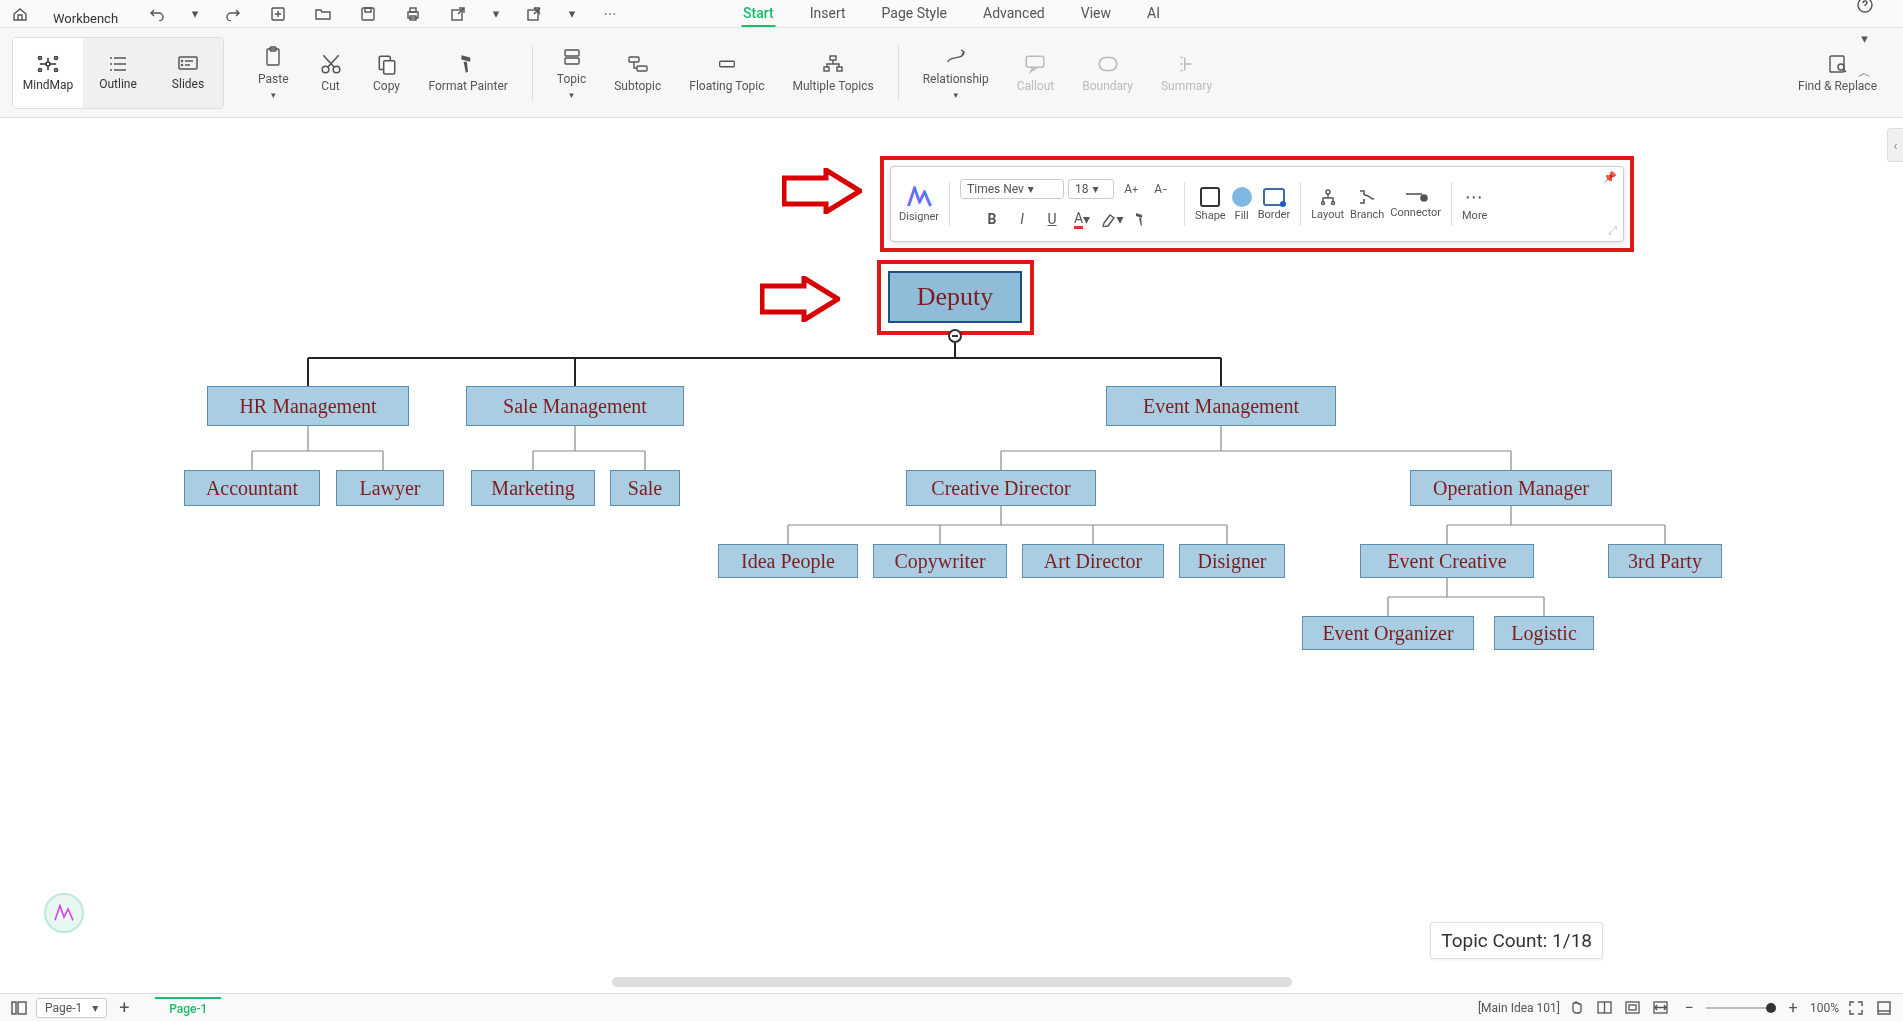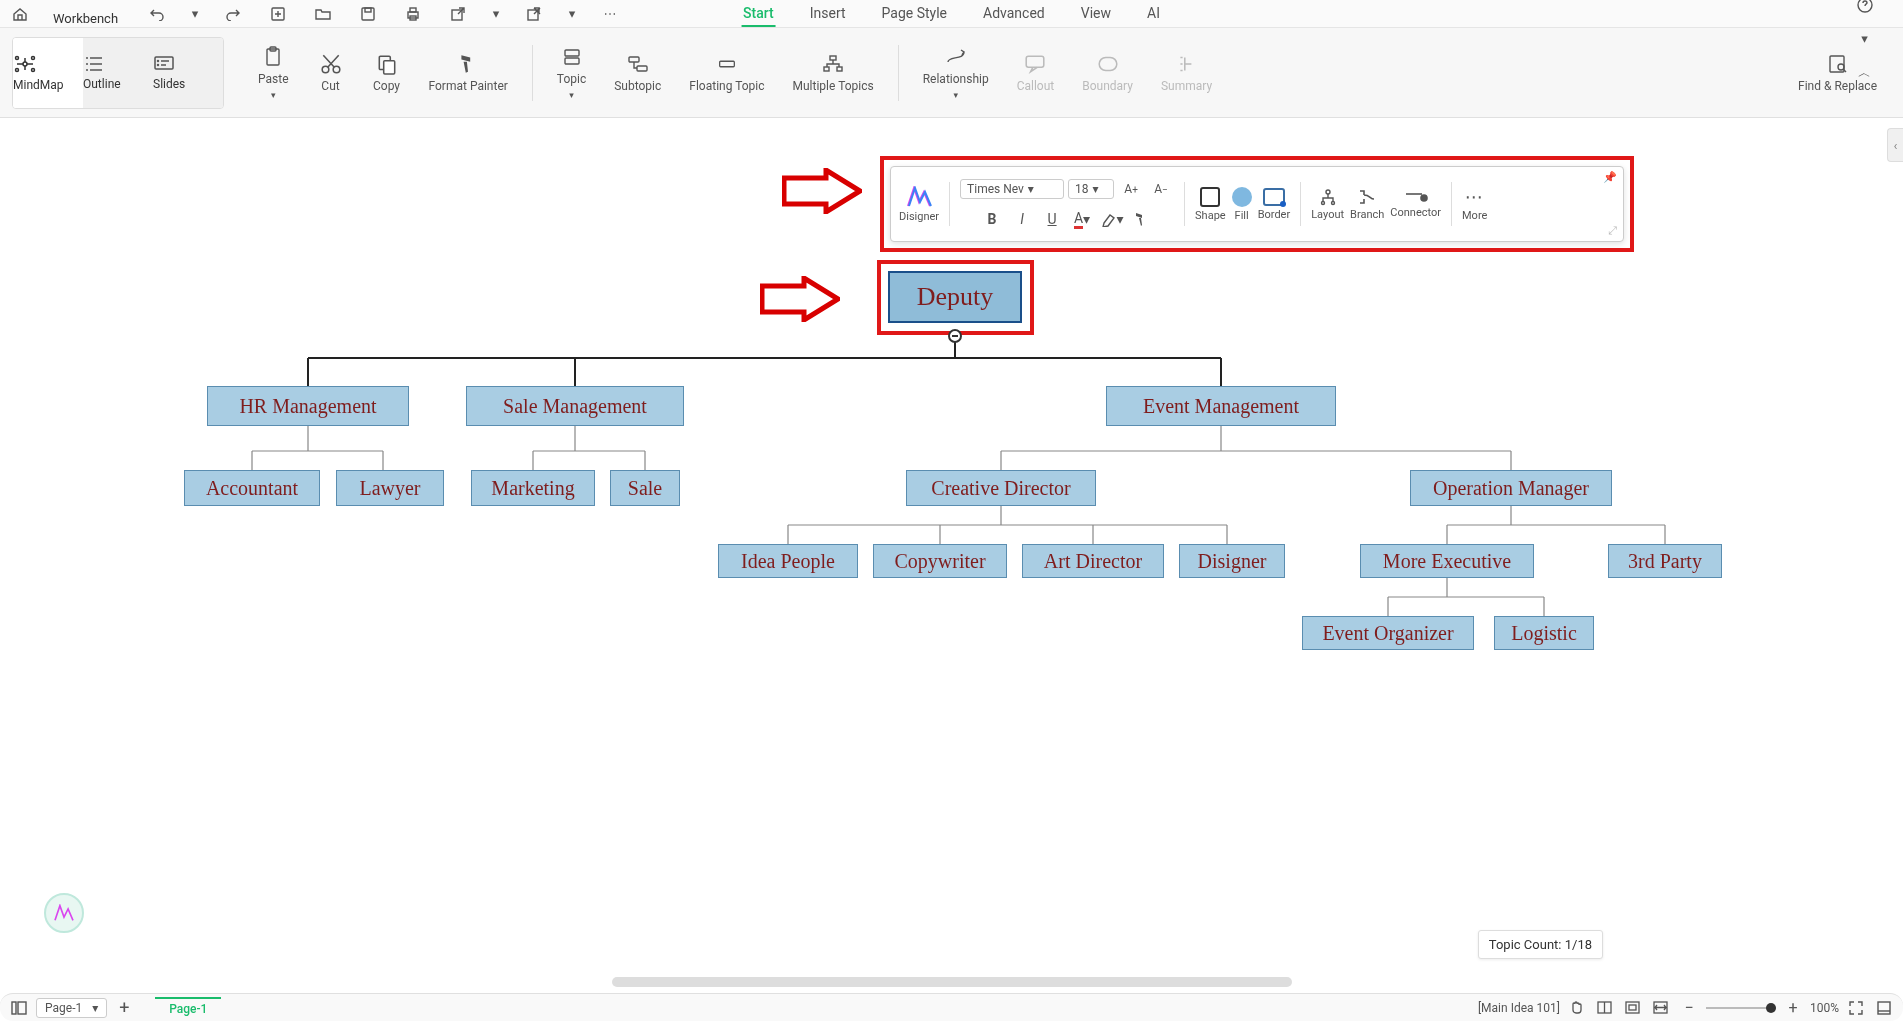--- a/index.html
+++ b/index.html
@@ -12,21 +12,21 @@
 .topbar-left .label { font-size:13px; color:#333; margin-right:6px; }
 .tabs { position:absolute; left:50%; transform:translateX(-50%); display:flex; gap:32px; }
 .tabs .tab { font-size:14px; color:#555; cursor:pointer; padding:4px 2px; }
 .tabs .tab.active { color:#1abc6c; border-bottom:2px solid #1abc6c; font-weight:500; }
 .topbar-right { margin-left:auto; display:flex; align-items:center; gap:10px;flex-direction:column; }
 .topbar-right .linkbtn { display:flex; align-items:center; gap:4px; cursor:pointer; color:#444; font-size:13px; }
 
 
 .ribbon { height:90px; background:#f7f7f7; border-bottom:1px solid #e0e0e0; display:flex; align-items:center; padding:0 12px; }
 .viewbtns { display:flex; background:#fff; border:1px solid #ddd; border-radius:4px; overflow:hidden; margin-right:20px; }
-.viewbtn { width:70px; height:70px; display:flex; flex-direction:column; justify-content:center; gap:4px; cursor:pointer; font-size:12px; }
+.viewbtn { width:70px; height:70px; display:flex; flex-direction:column; align-items:center; justify-content:center; gap:4px; cursor:pointer; font-size:12px; }
 .viewbtn.active { background:#fff; }
 .viewbtn:not(.active) { background:#f0f0f0; }
 .rbtn { display:flex; flex-direction:column; align-items:center; justify-content:center; gap:4px; cursor:pointer; padding:6px 14px; font-size:12px; color:#555; min-width:56px; }
 .rbtn svg, .rbtn .ic { width:22px; height:22px; }
 .rbtn.disabled { color:#bbb; }
 .sep { width:1px; height:56px; background:#ddd; margin:0 10px; }
 .rfind { margin-left:auto; }
 
 
 .canvas { position:absolute; top:118px; left:0; right:0; bottom:28px; background:#fff; overflow:hidden; }
@@ -49,25 +49,25 @@
 .shape-sq { width:20px; height:20px; border:2px solid #333; border-radius:3px; }
 .shape-ci { width:20px; height:20px; background:#7fb8e0; border-radius:50%; }
 .shape-bd { width:22px; height:18px; border:2px solid #3a6ea5; border-radius:3px; position:relative; }
 .shape-bd::after{content:'';position:absolute;right:-3px;bottom:-3px;width:6px;height:6px;background:#1a5fc4;border-radius:50%;}
 .pin{position:absolute;top:4px;right:6px;color:#aaa;font-size:11px;cursor:pointer;}
 
 
 .ai-bubble { position:absolute; left:44px; bottom:60px; width:40px; height:40px; border-radius:50%; background:#e8f7f2; border:2px solid #bfe8dc; display:flex; align-items:center; justify-content:center; cursor:pointer; }
 
 
-.status { position:absolute; left:0; right:0; bottom:0; height:28px; background:#f9f9f9; border-top:1px solid #e0e0e0; display:flex; align-items:center; padding:0 8px; font-size:12px; color:#555;border-radius:13px; }
+.status { position:absolute; left:0; right:0; bottom:0; height:28px; background:#f9f9f9; border-top:1px solid #e0e0e0; display:flex; align-items:center; padding:0 8px; font-size:12px; color:#555; }
 .status .sicon { width:22px; height:22px; display:flex; align-items:center; justify-content:center; cursor:pointer; border-radius:3px; }
 .pagepick { border:1px solid #ccc; background:#fff; padding:2px 8px; border-radius:3px; display:flex; align-items:center; gap:10px; margin:0 6px; cursor:pointer;}
 .pagetab { padding:3px 14px; color:#1abc6c; font-weight:500; border-top:2px solid #1abc6c; cursor:pointer; }
-.topic-count { position:absolute; right:300px; bottom:34px; background:#fff; border:1px solid #ddd; border-radius:3px; padding:6px 10px; font-size:13px; box-shadow:0 1px 3px rgba(0,0,0,0.08);}
+.topic-count { position:absolute; right:300px; bottom:34px; background:#fff; border:1px solid #ddd; border-radius:3px; padding:6px 10px; font-size:19px; box-shadow:0 1px 3px rgba(0,0,0,0.08);}
 .zoom { display:flex; align-items:center; gap:6px; margin-left:auto; }
 .zoom .track { width:70px; height:2px; background:#bbb; position:relative; }
 .zoom .knob { width:10px; height:10px; background:#333; border-radius:50%; position:absolute; right:0; top:-4px; }
 .right-collapse { position:absolute; right:0; top:128px; width:16px; height:34px; background:#f0f0f0; border:1px solid #ddd; border-right:none; border-radius:4px 0 0 4px; display:flex; align-items:center; justify-content:center; cursor:pointer; color:#888; }
 
 svg { display:block; }
 </style>
 </head>
 <body>
 
@@ -342,21 +342,21 @@
   <div class="node" style="left:336px;top:352px;width:108px;height:36px">Lawyer</div>
   <div class="node" style="left:471px;top:352px;width:124px;height:36px">Marketing</div>
   <div class="node" style="left:610px;top:352px;width:70px;height:36px">Sale</div>
   <div class="node" style="left:906px;top:352px;width:190px;height:36px">Creative Director</div>
   <div class="node" style="left:1410px;top:352px;width:202px;height:36px">Operation Manager</div>
 
   <div class="node" style="left:718px;top:426px;width:140px;height:34px">Idea People</div>
   <div class="node" style="left:873px;top:426px;width:134px;height:34px">Copywriter</div>
   <div class="node" style="left:1022px;top:426px;width:142px;height:34px">Art Director</div>
   <div class="node" style="left:1179px;top:426px;width:106px;height:34px">Disigner</div>
-  <div class="node" style="left:1360px;top:426px;width:174px;height:34px">More Executive</div>
+  <div class="node" style="left:1360px;top:426px;width:174px;height:34px">Event Creative</div>
   <div class="node" style="left:1608px;top:426px;width:114px;height:34px">3rd Party</div>
 
   <div class="node" style="left:1302px;top:498px;width:172px;height:34px">Event Organizer</div>
   <div class="node" style="left:1494px;top:498px;width:100px;height:34px">Logistic</div>
 
   <div class="minisel" style="left:880px;top:38px;width:754px;height:96px"></div>
   <div class="minibar" style="left:890px;top:48px;width:734px;height:76px">
     <span class="pin">📌</span>
     <div class="mini-col">
       <svg width="26" height="22" viewBox="0 0 26 22">

